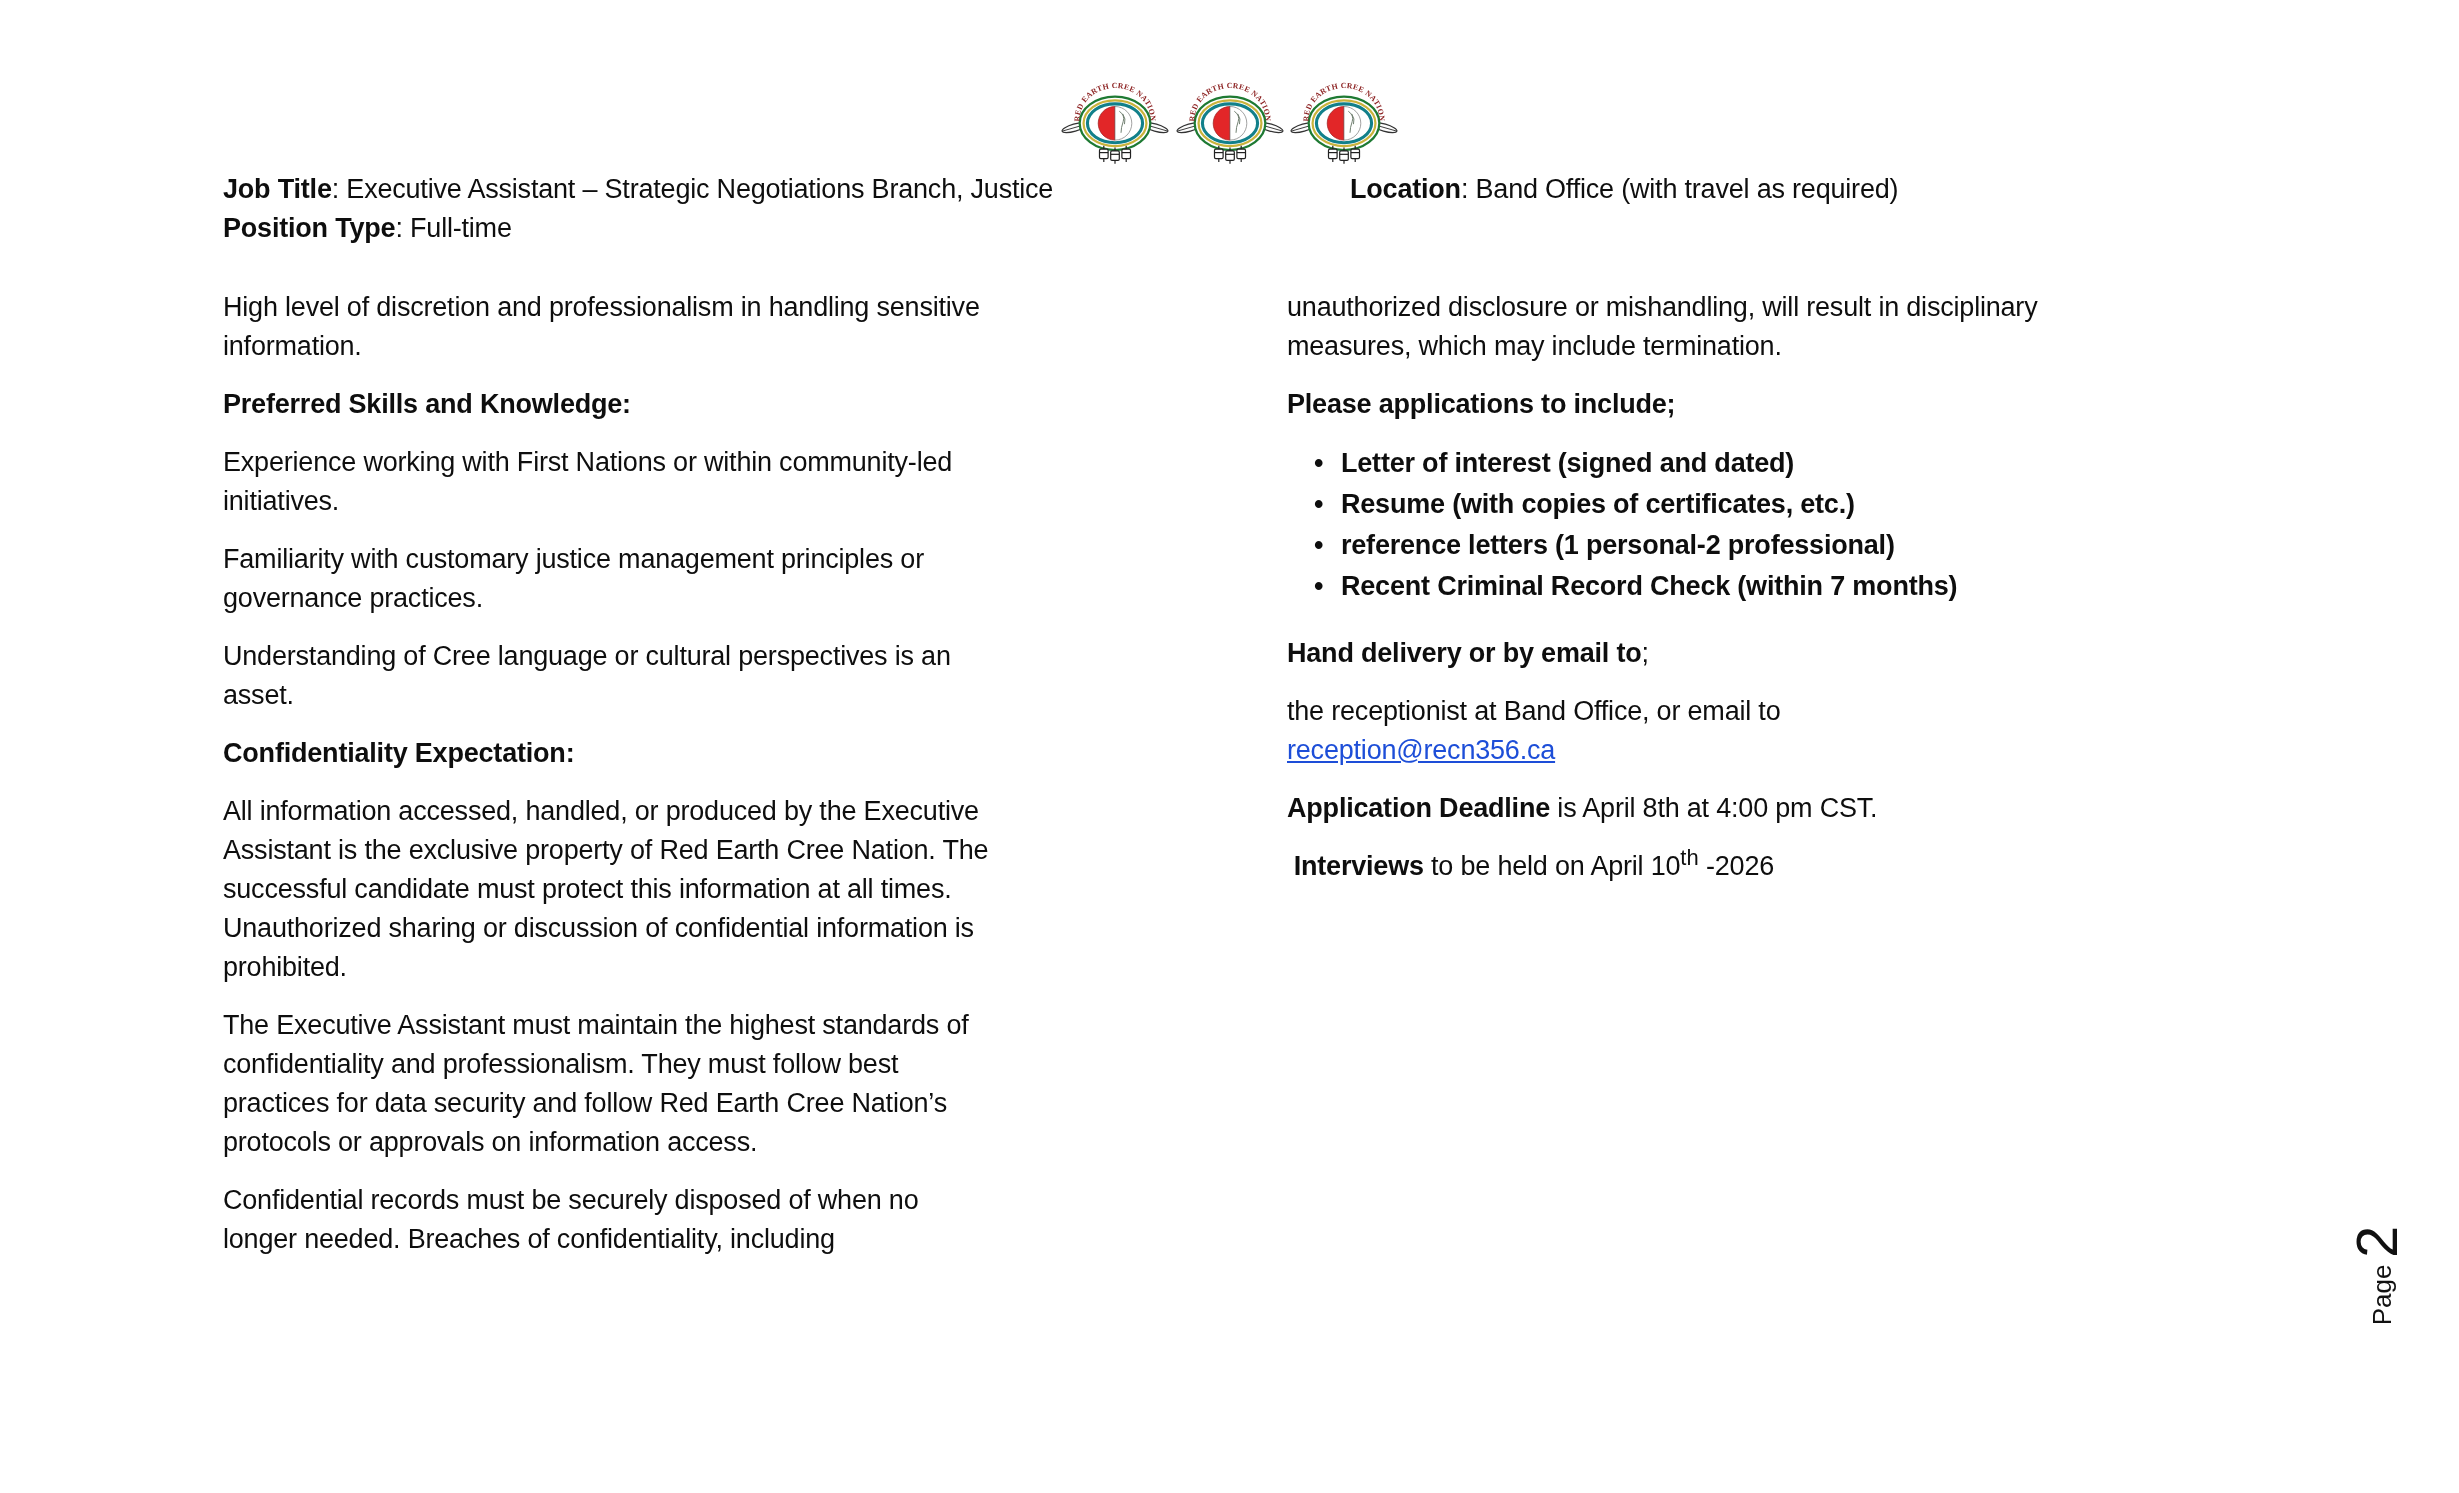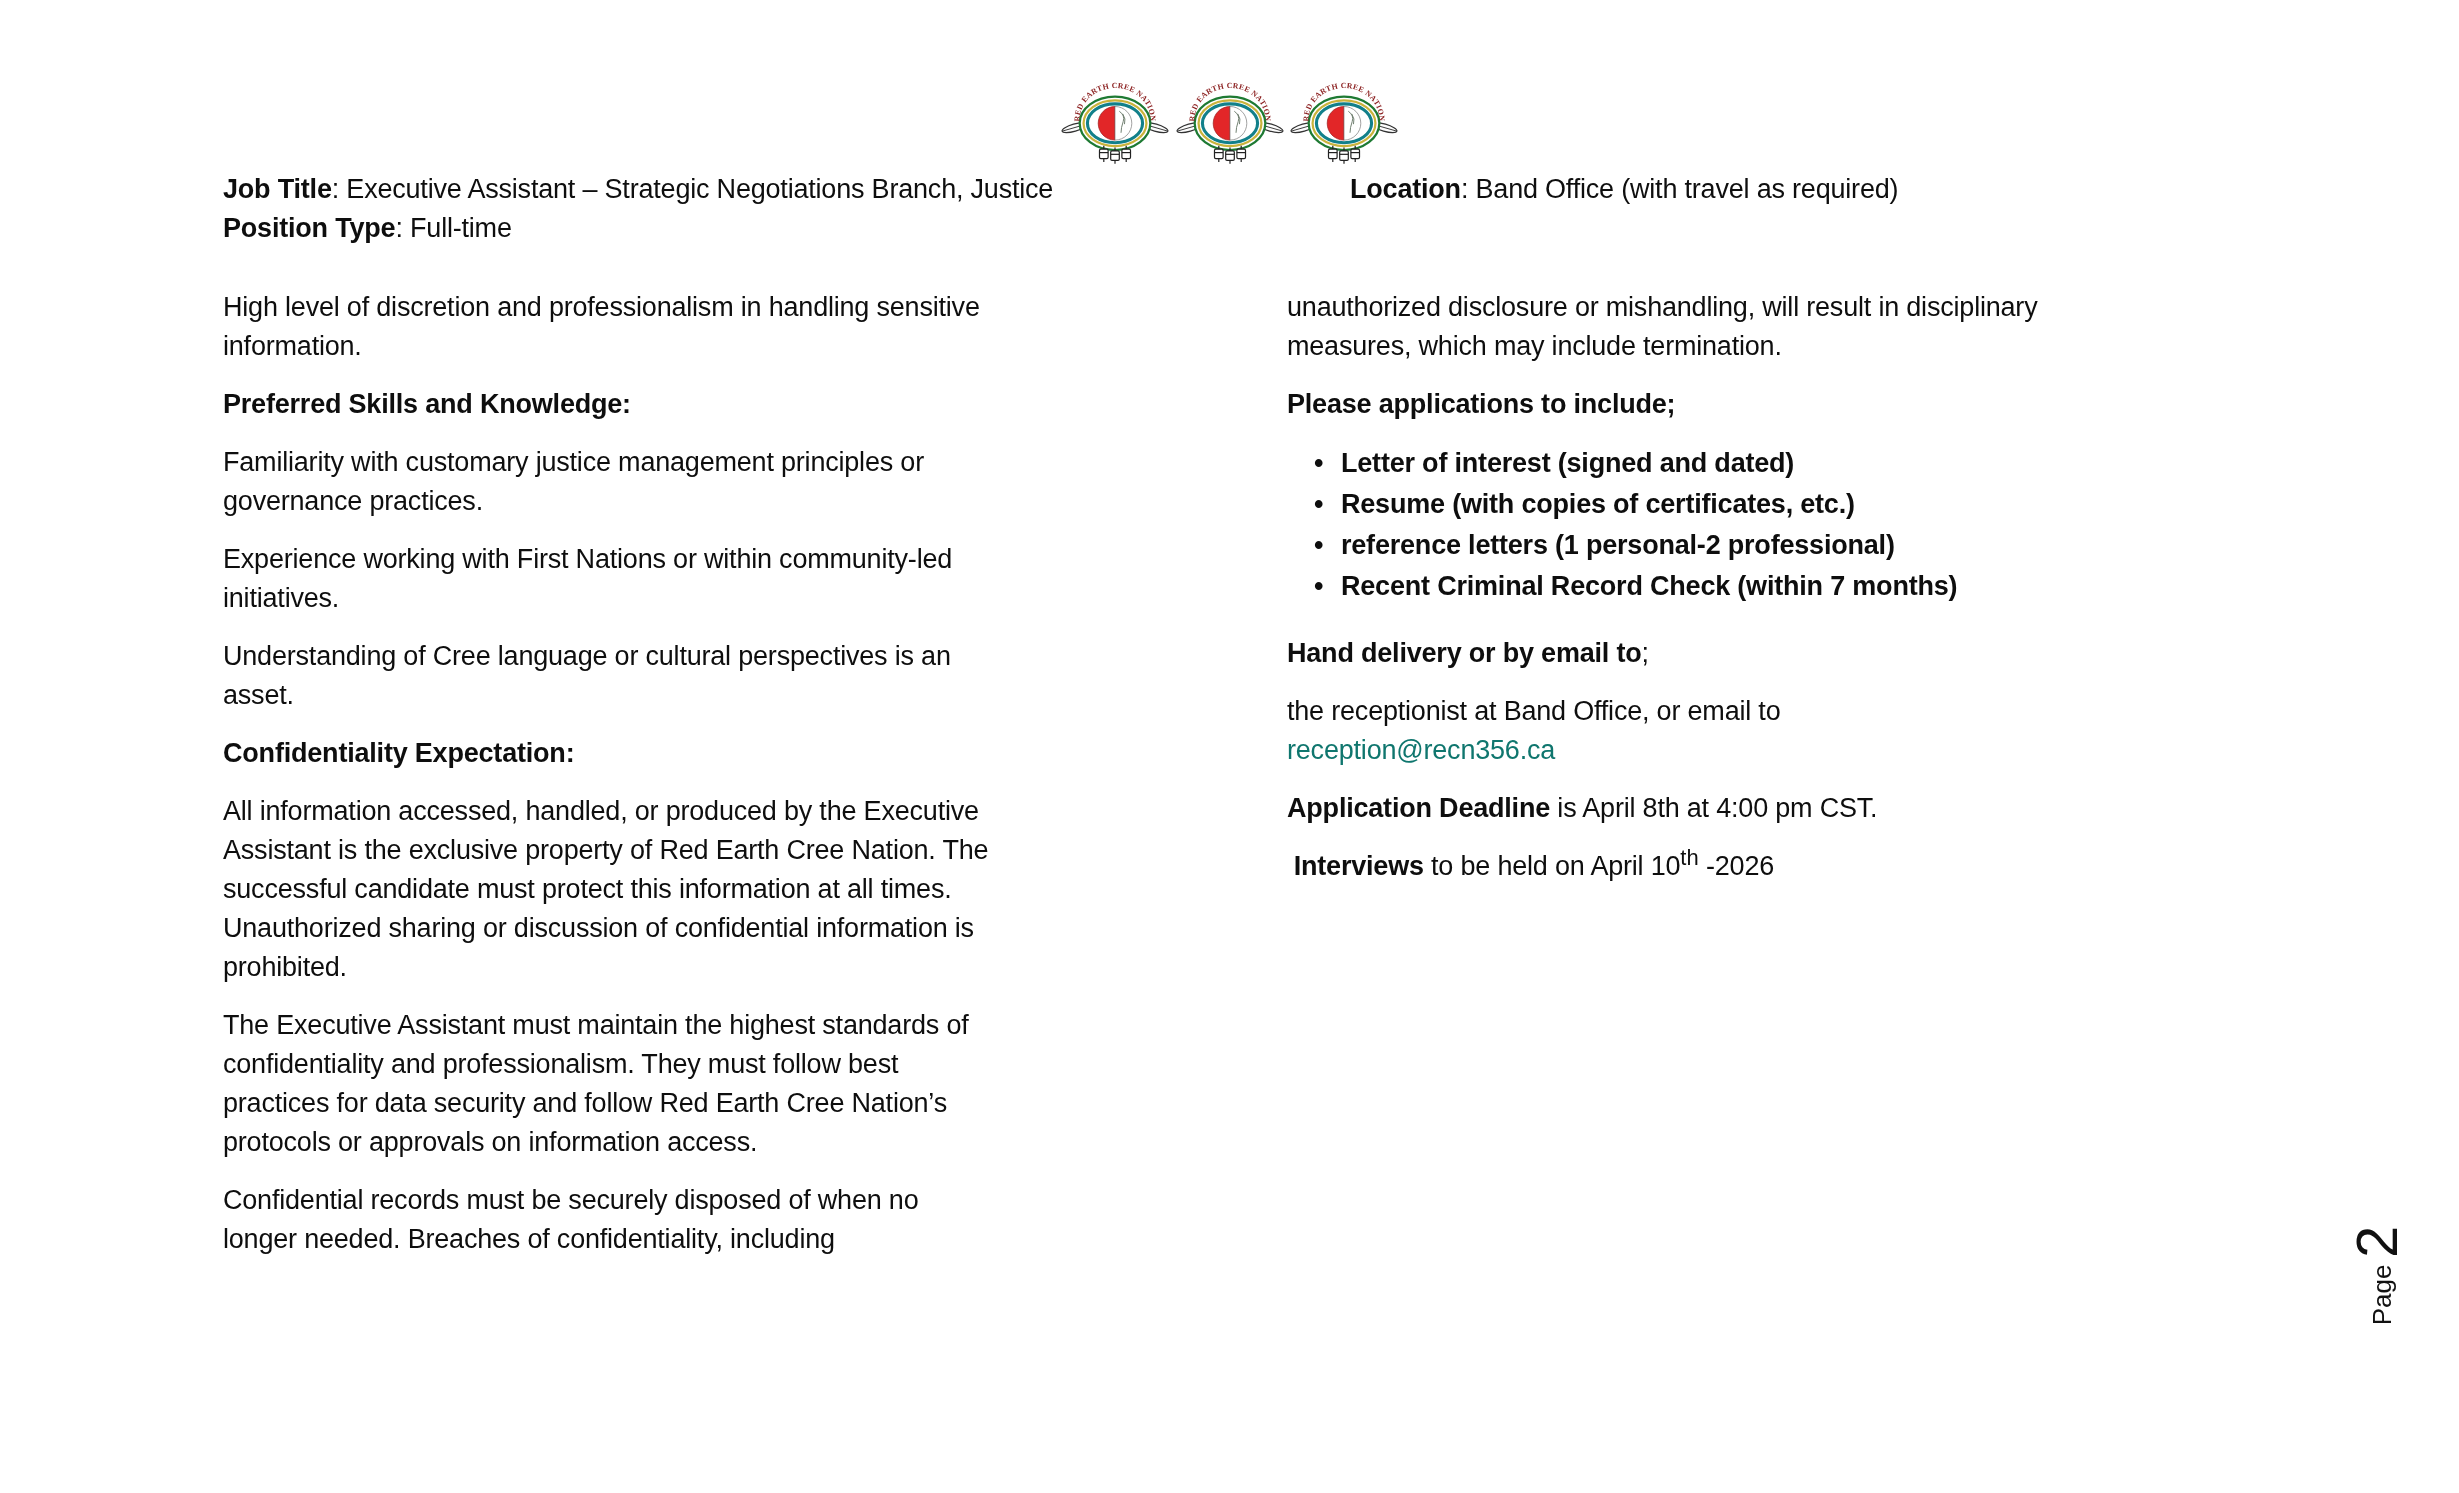--- a/index.html
+++ b/index.html
@@ -40,21 +40,21 @@
   ul.req-list li {
     position: relative; padding-left: 54px;
     font-size: 27px; line-height: 41px; letter-spacing: -0.2px;
     font-weight: 700;
   }
   ul.req-list li::before {
     content: "\2022";
     position: absolute; left: 27px; top: 0;
   }
 
-  .email-link { color: #0f766e; cursor: pointer; }
+  .email-link { color: #1d4ed8; text-decoration: underline; cursor: pointer; }
 
   sup.ord { font-size: 22px; vertical-align: super; line-height: 0; letter-spacing: 0; }
   .interviews-line { padding-left: 6.7px; }
 
   
   .page-number {
     position: absolute; left: 2301px; top: 1206px;
     width: 139px; height: 139px;
     display: flex; align-items: center; justify-content: center;
   }
@@ -137,24 +137,24 @@
       <p><b>Location</b><span>: Band Office (with travel as required)</span></p>
     </div>
   </div>
 
   <div class="columns">
 
     <div class="col col-left">
       <p>High level of discretion and professionalism in handling sensitive
 information.</p>
       <p class="h">Preferred Skills and Knowledge:</p>
+      <p>Experience working with First Nations or within community-led
+initiatives.</p>
       <p>Familiarity with customary justice management principles or
 governance practices.</p>
-      <p>Experience working with First Nations or within community-led
-initiatives.</p>
       <p>Understanding of Cree language or cultural perspectives is an
 asset.</p>
       <p class="h">Confidentiality Expectation:</p>
       <p>All information accessed, handled, or produced by the Executive
 Assistant is the exclusive property of Red Earth Cree Nation. The
 successful candidate must protect this information at all times.
 Unauthorized sharing or discussion of confidential information is
 prohibited.</p>
       <p>The Executive Assistant must maintain the highest standards of
 confidentiality and professionalism. They must follow best

